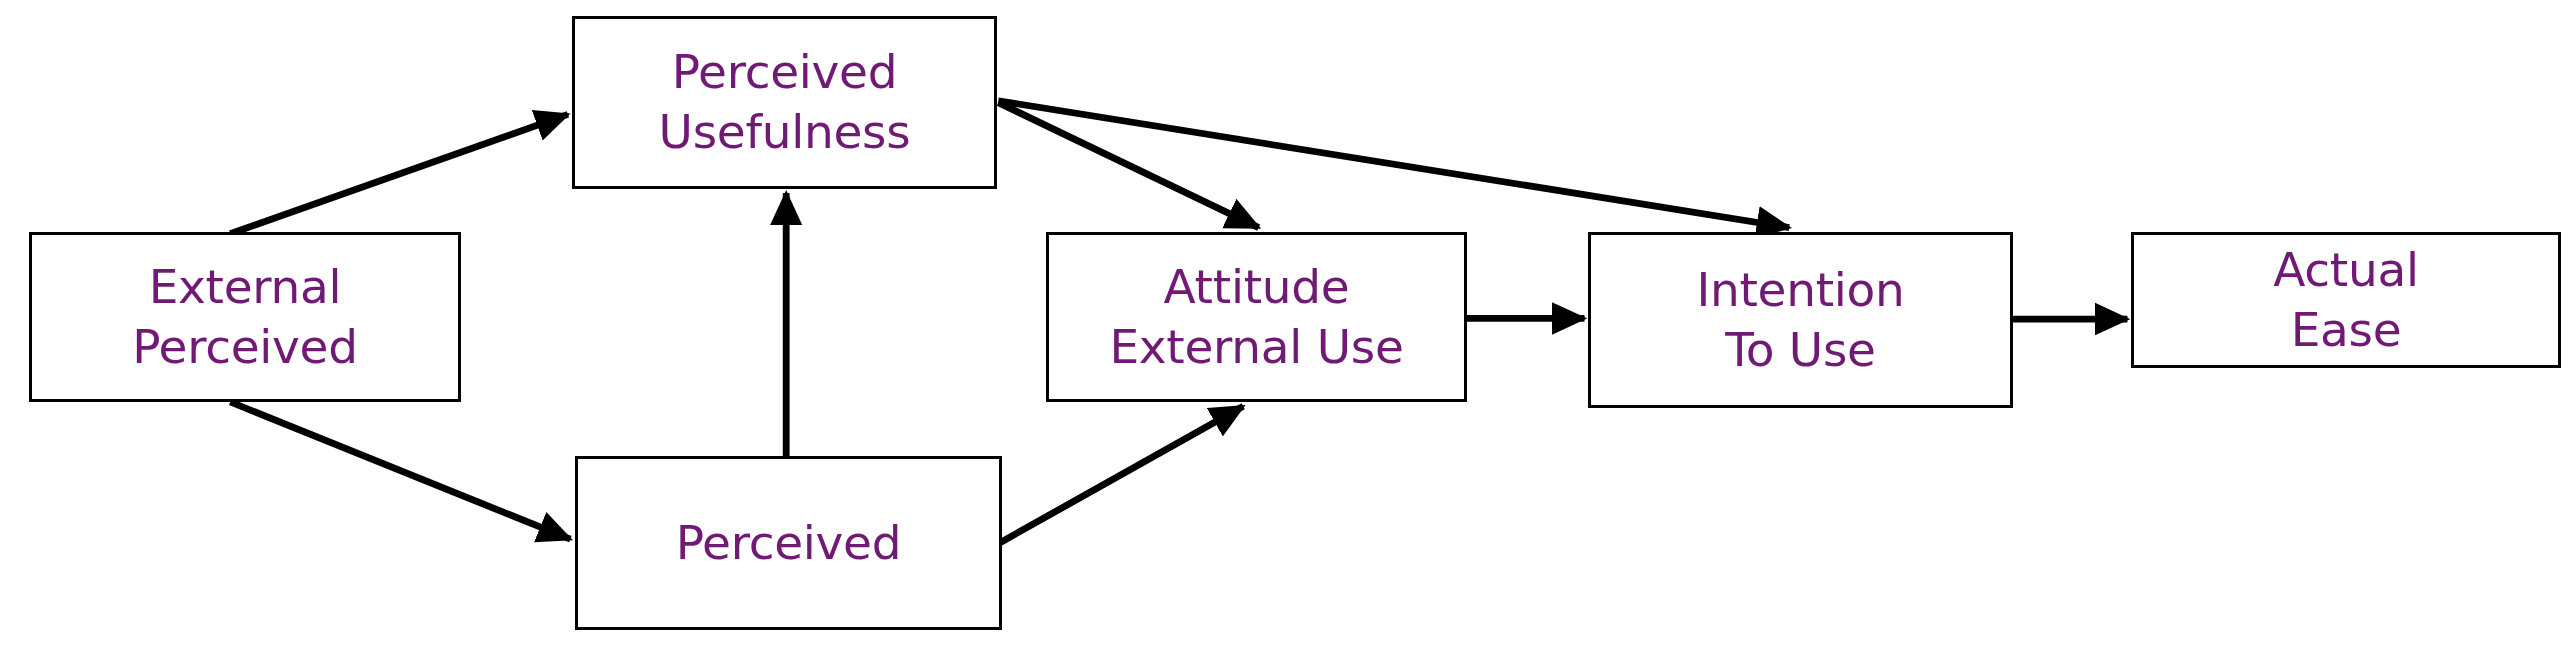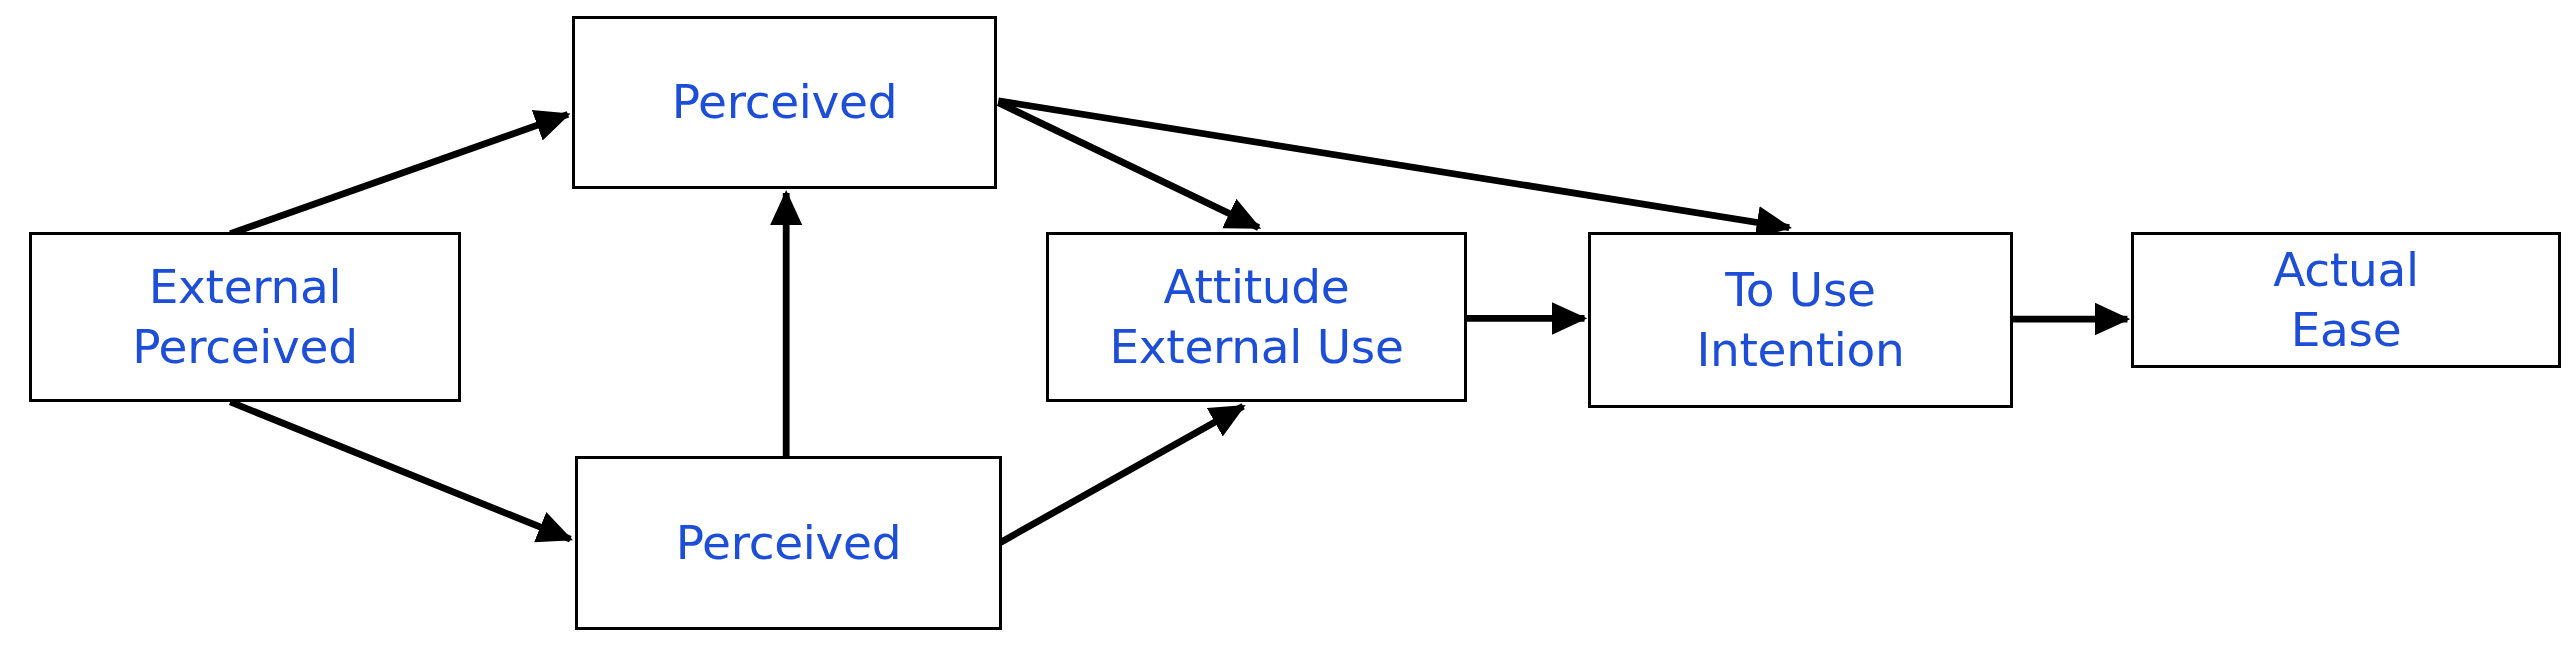--- a/index.html
+++ b/index.html
@@ -28,21 +28,21 @@
   .node-box {
     position: absolute;
     box-sizing: border-box;
     border: 3.7px solid #000000;
     background: #ffffff;
     display: flex;
     flex-direction: column;
     align-items: center;
     justify-content: center;
     text-align: center;
-    color: #1d4ed8;
+    color: #701a75;
     font-size: 47px;
     line-height: 1.28;
     letter-spacing: -0.3px;
     z-index: 2;
   }
   .node-line {
     display: block;
     white-space: nowrap;
   }
 </style>
@@ -75,34 +75,35 @@
     <line x1="3255" y1="516" x2="3440" y2="516" stroke="#000000" stroke-width="11" marker-end="url(#arrowhead)"></line>
   </svg>
 
   <div class="node-box" style="left:29px; top:232px; width:432px; height:170px;">
     <span class="node-line">External</span>
     <span class="node-line">Perceived</span>
   </div>
 
   <div class="node-box" style="left:572px; top:15.5px; width:425px; height:173px;">
     <span class="node-line">Perceived</span>
+    <span class="node-line">Usefulness</span>
   </div>
 
   <div class="node-box" style="left:575px; top:456px; width:427px; height:174px;">
     <span class="node-line">Perceived</span>
   </div>
 
   <div class="node-box" style="left:1046px; top:232px; width:421px; height:170px;justify-content:center;">
     <span class="node-line">Attitude</span>
     <span class="node-line">External Use</span>
   </div>
 
   <div class="node-box" style="left:1588px; top:232px; width:425px; height:176px;">
+    <span class="node-line">Intention</span>
     <span class="node-line">To Use</span>
-    <span class="node-line">Intention</span>
   </div>
 
   <div class="node-box" style="left:2131px; top:232px; width:430px; height:136px;">
     <span class="node-line">Actual</span>
     <span class="node-line">Ease</span>
   </div>
 
 </div>
 
 

